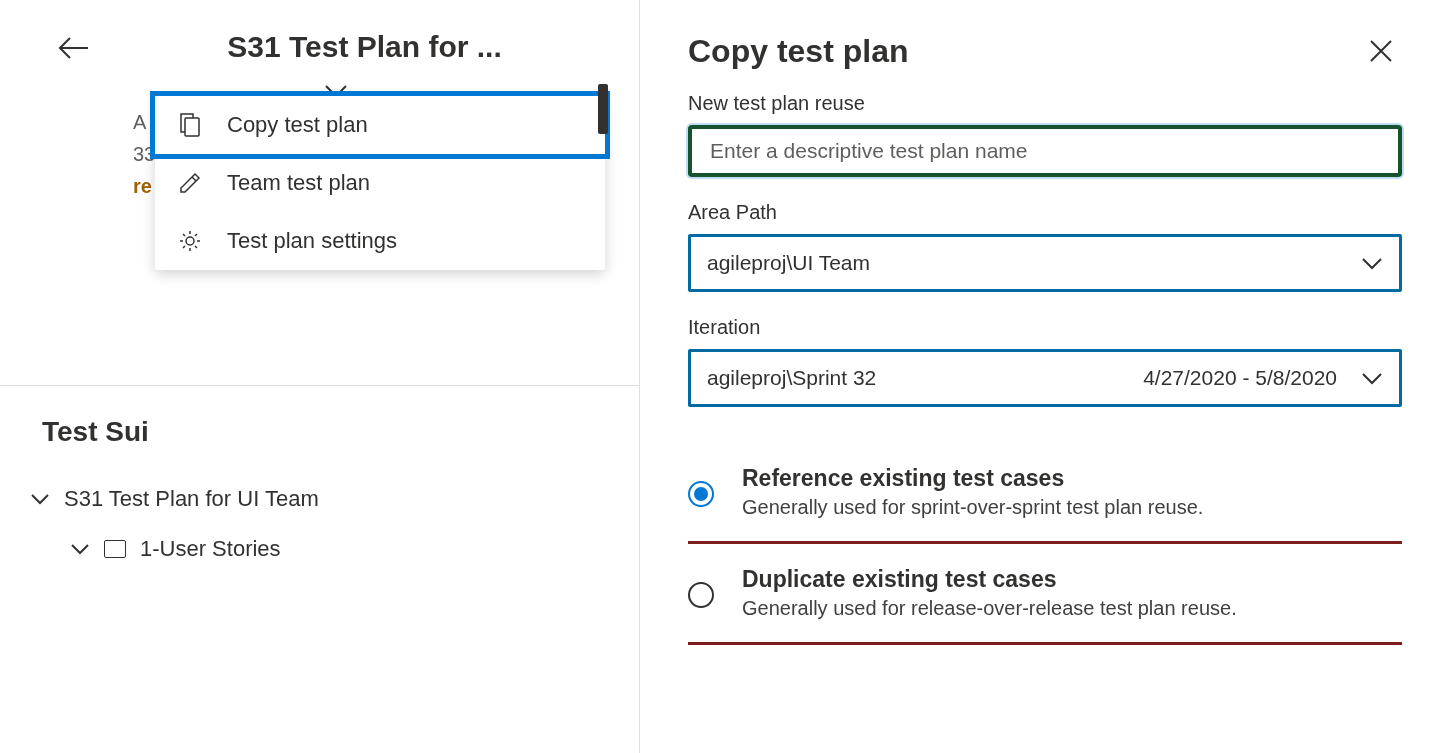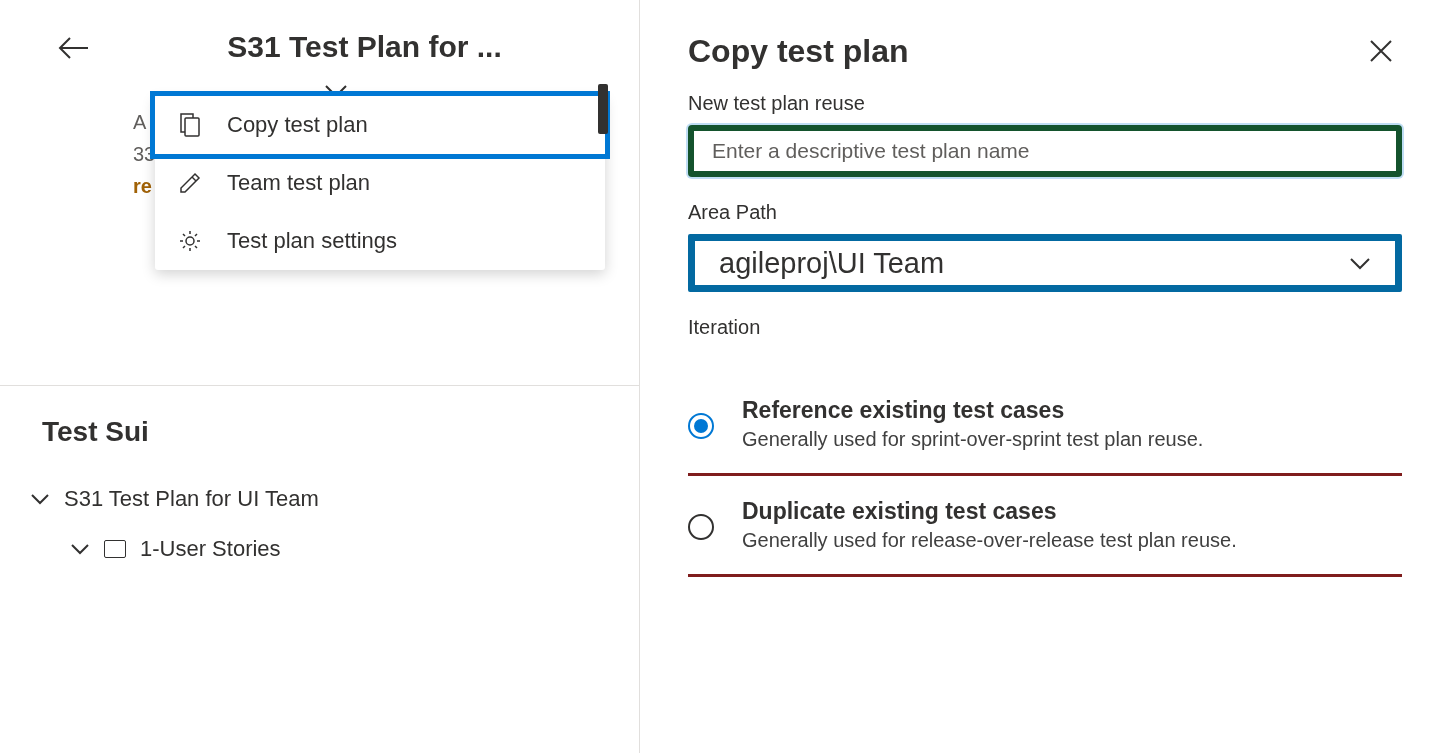--- a/index.html
+++ b/index.html
@@ -182,39 +182,39 @@
     .form-group { margin-bottom: 24px; }
     .form-label {
       font-size: 20px;
       color: #323130;
       margin-bottom: 10px;
       display: block;
     }
     .text-input {
       width: 100%;
       height: 52px;
-      border: 6px solid #14532d;
+      border: 4px solid #14532d;
       box-shadow: 0 0 0 2px rgba(0,120,212,0.25);
       border-radius: 4px;
       padding: 0 18px;
       font-size: 21px;
       font-family: inherit;
       outline: none;
     }
     .text-input::placeholder { color: #605e5c; }
     .dropdown {
       width: 100%;
       height: 58px;
-      border: 7px solid #0369a1;
+      border: 3px solid #0369a1;
       border-radius: 2px;
       display: flex;
       align-items: center;
       justify-content: space-between;
-      padding: 0 24px;
-      font-size: 29px;
+      padding: 0 16px;
+      font-size: 21px;
       cursor: pointer;
       background: #ffffff;
     }
     .dropdown .dates {
       color: #323130;
       margin-left: auto;
       margin-right: 24px;
     }
     .radio-group {
       margin-top: 36px;
@@ -362,20 +362,27 @@
     <div class="dropdown">
       <span>agileproj\UI Team</span>
       <svg width="22" height="13" viewBox="0 0 22 13" fill="none" stroke="#323130" stroke-width="2">
         <path d="M2 2 L11 11 L20 2"></path>
       </svg>
     </div>
   </div>
 
   <div class="form-group">
     <label class="form-label">Iteration</label>
+    <div class="dropdown">
+      <span>agileproj\Sprint 32</span>
+      <span class="dates">4/27/2020 - 5/8/2020</span>
+      <svg width="22" height="13" viewBox="0 0 22 13" fill="none" stroke="#323130" stroke-width="2">
+        <path d="M2 2 L11 11 L20 2"></path>
+      </svg>
+    </div>
   </div>
 
   <div class="radio-group">
     <div class="radio-item">
       <div class="radio-circle selected"></div>
       <div>
         <div class="radio-title">Reference existing test cases</div>
         <div class="radio-desc">Generally used for sprint-over-sprint test plan reuse.</div>
       </div>
     </div>

